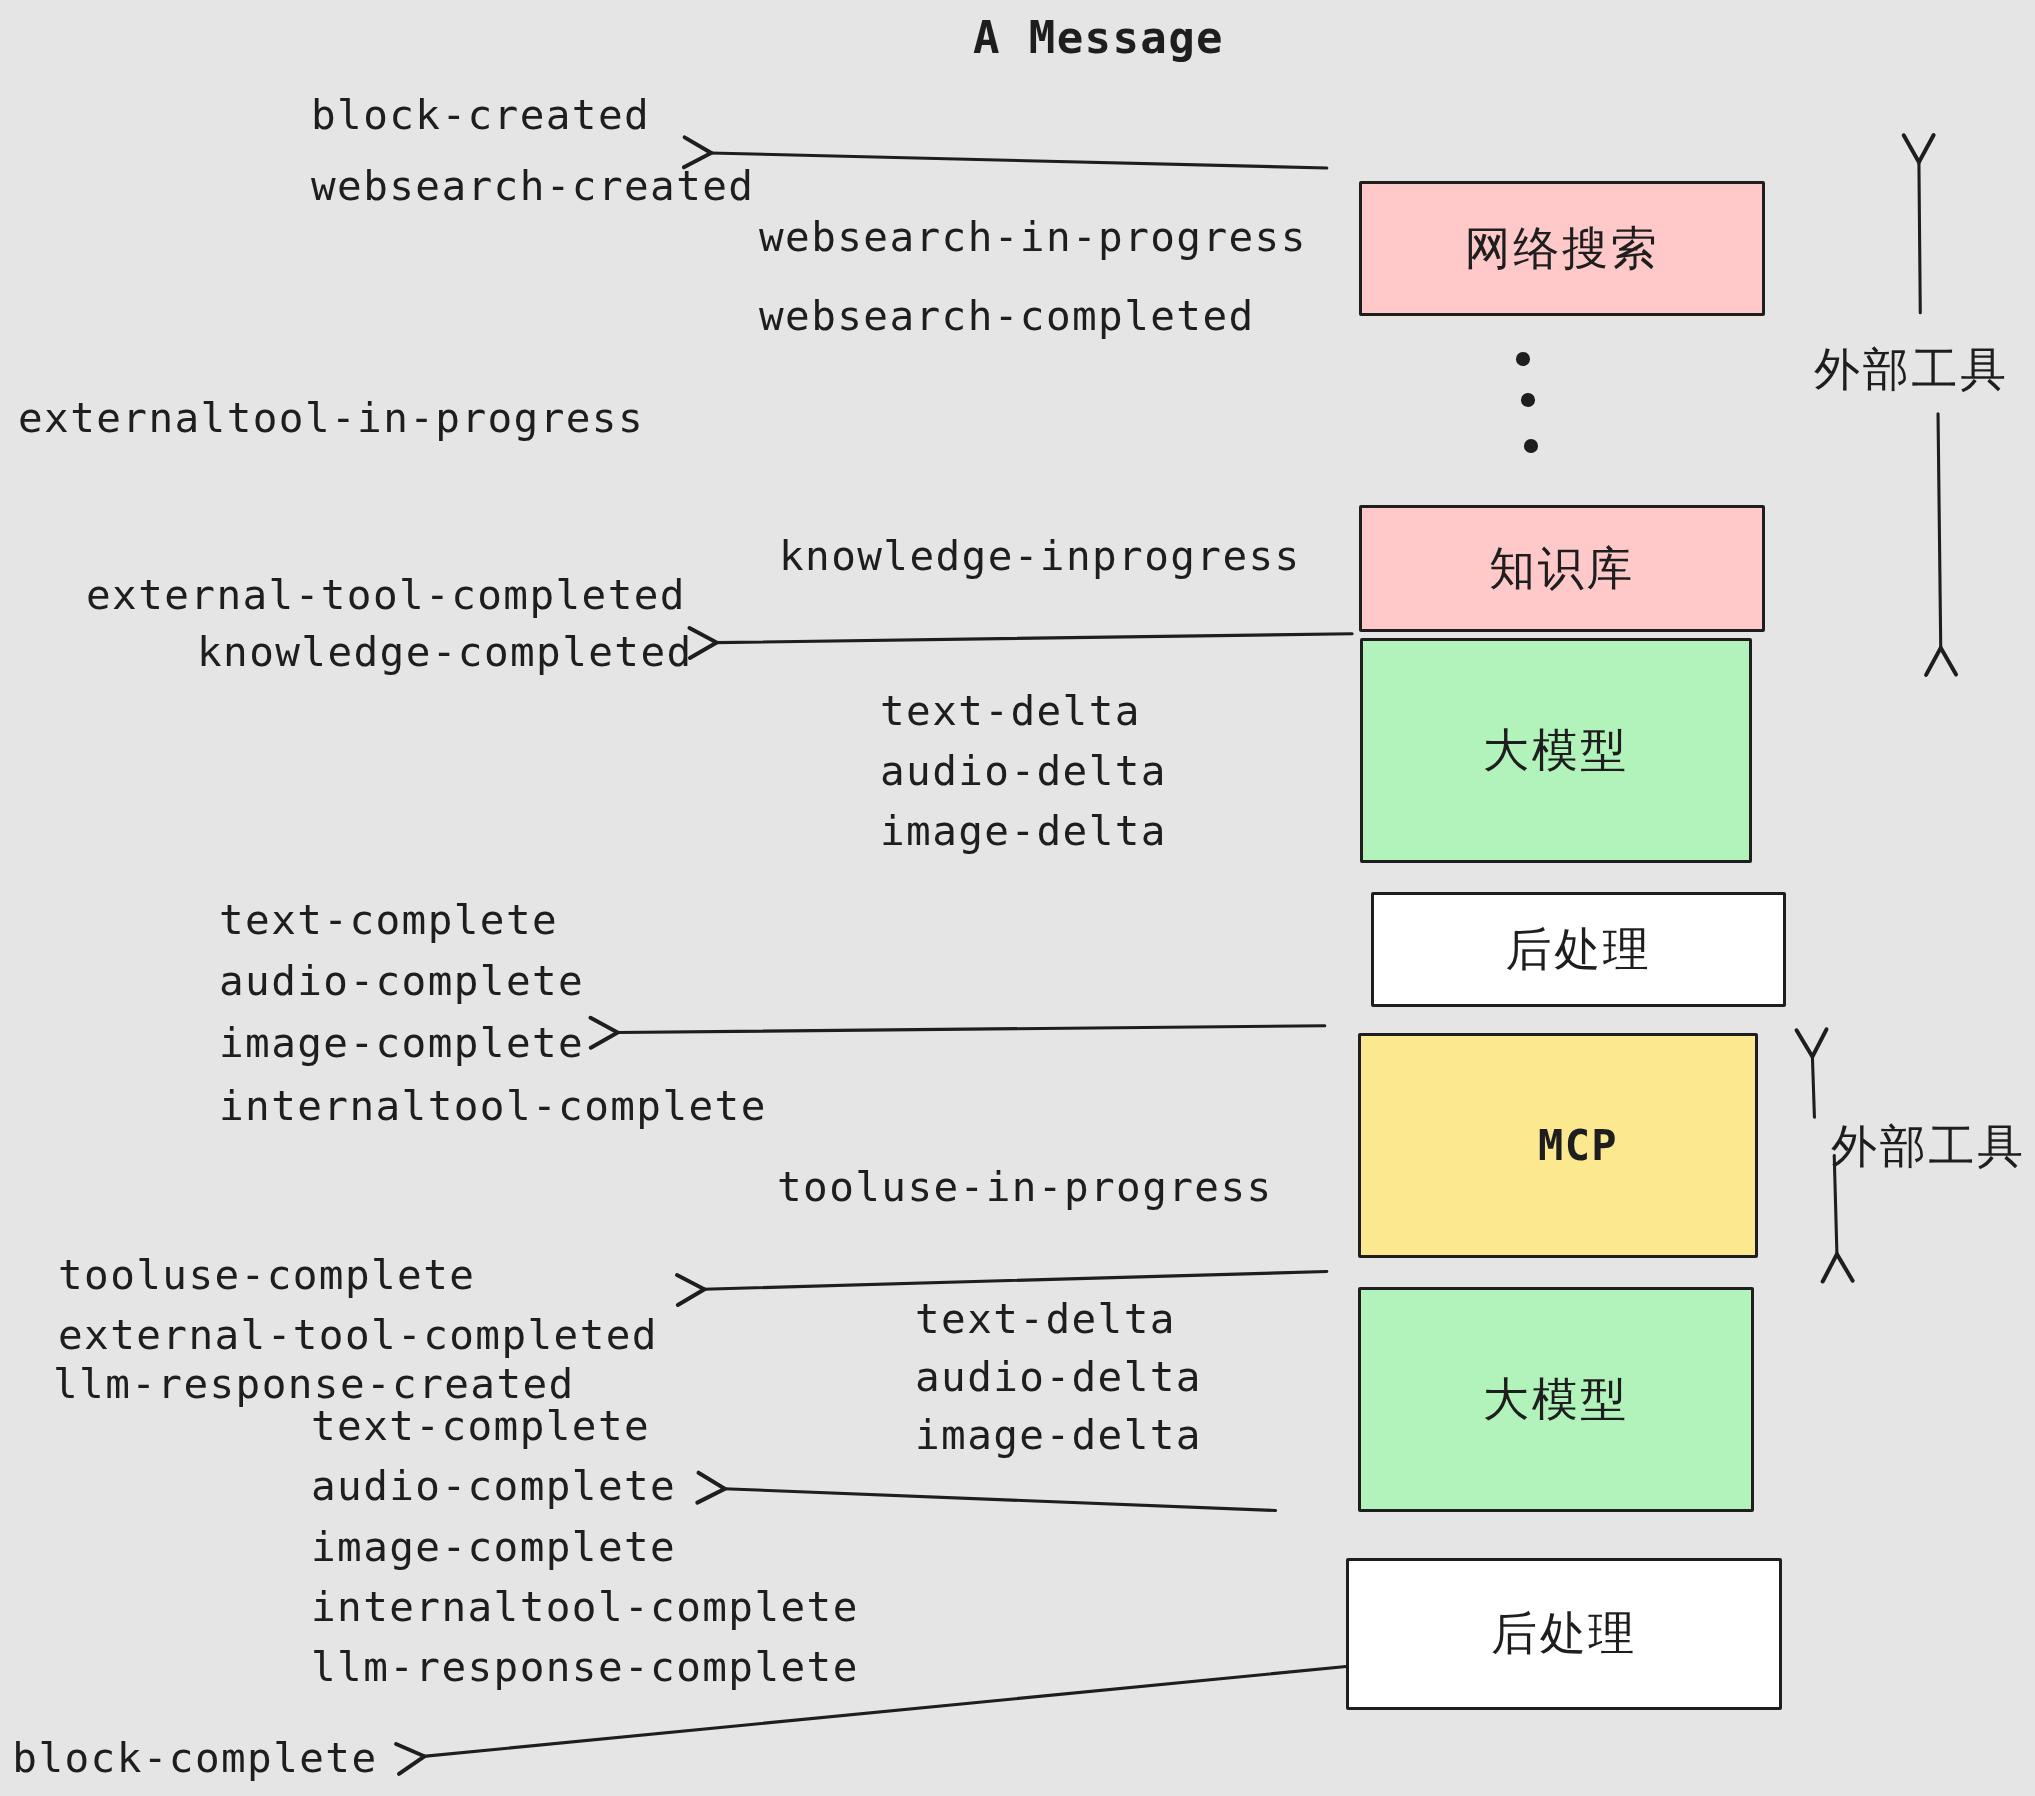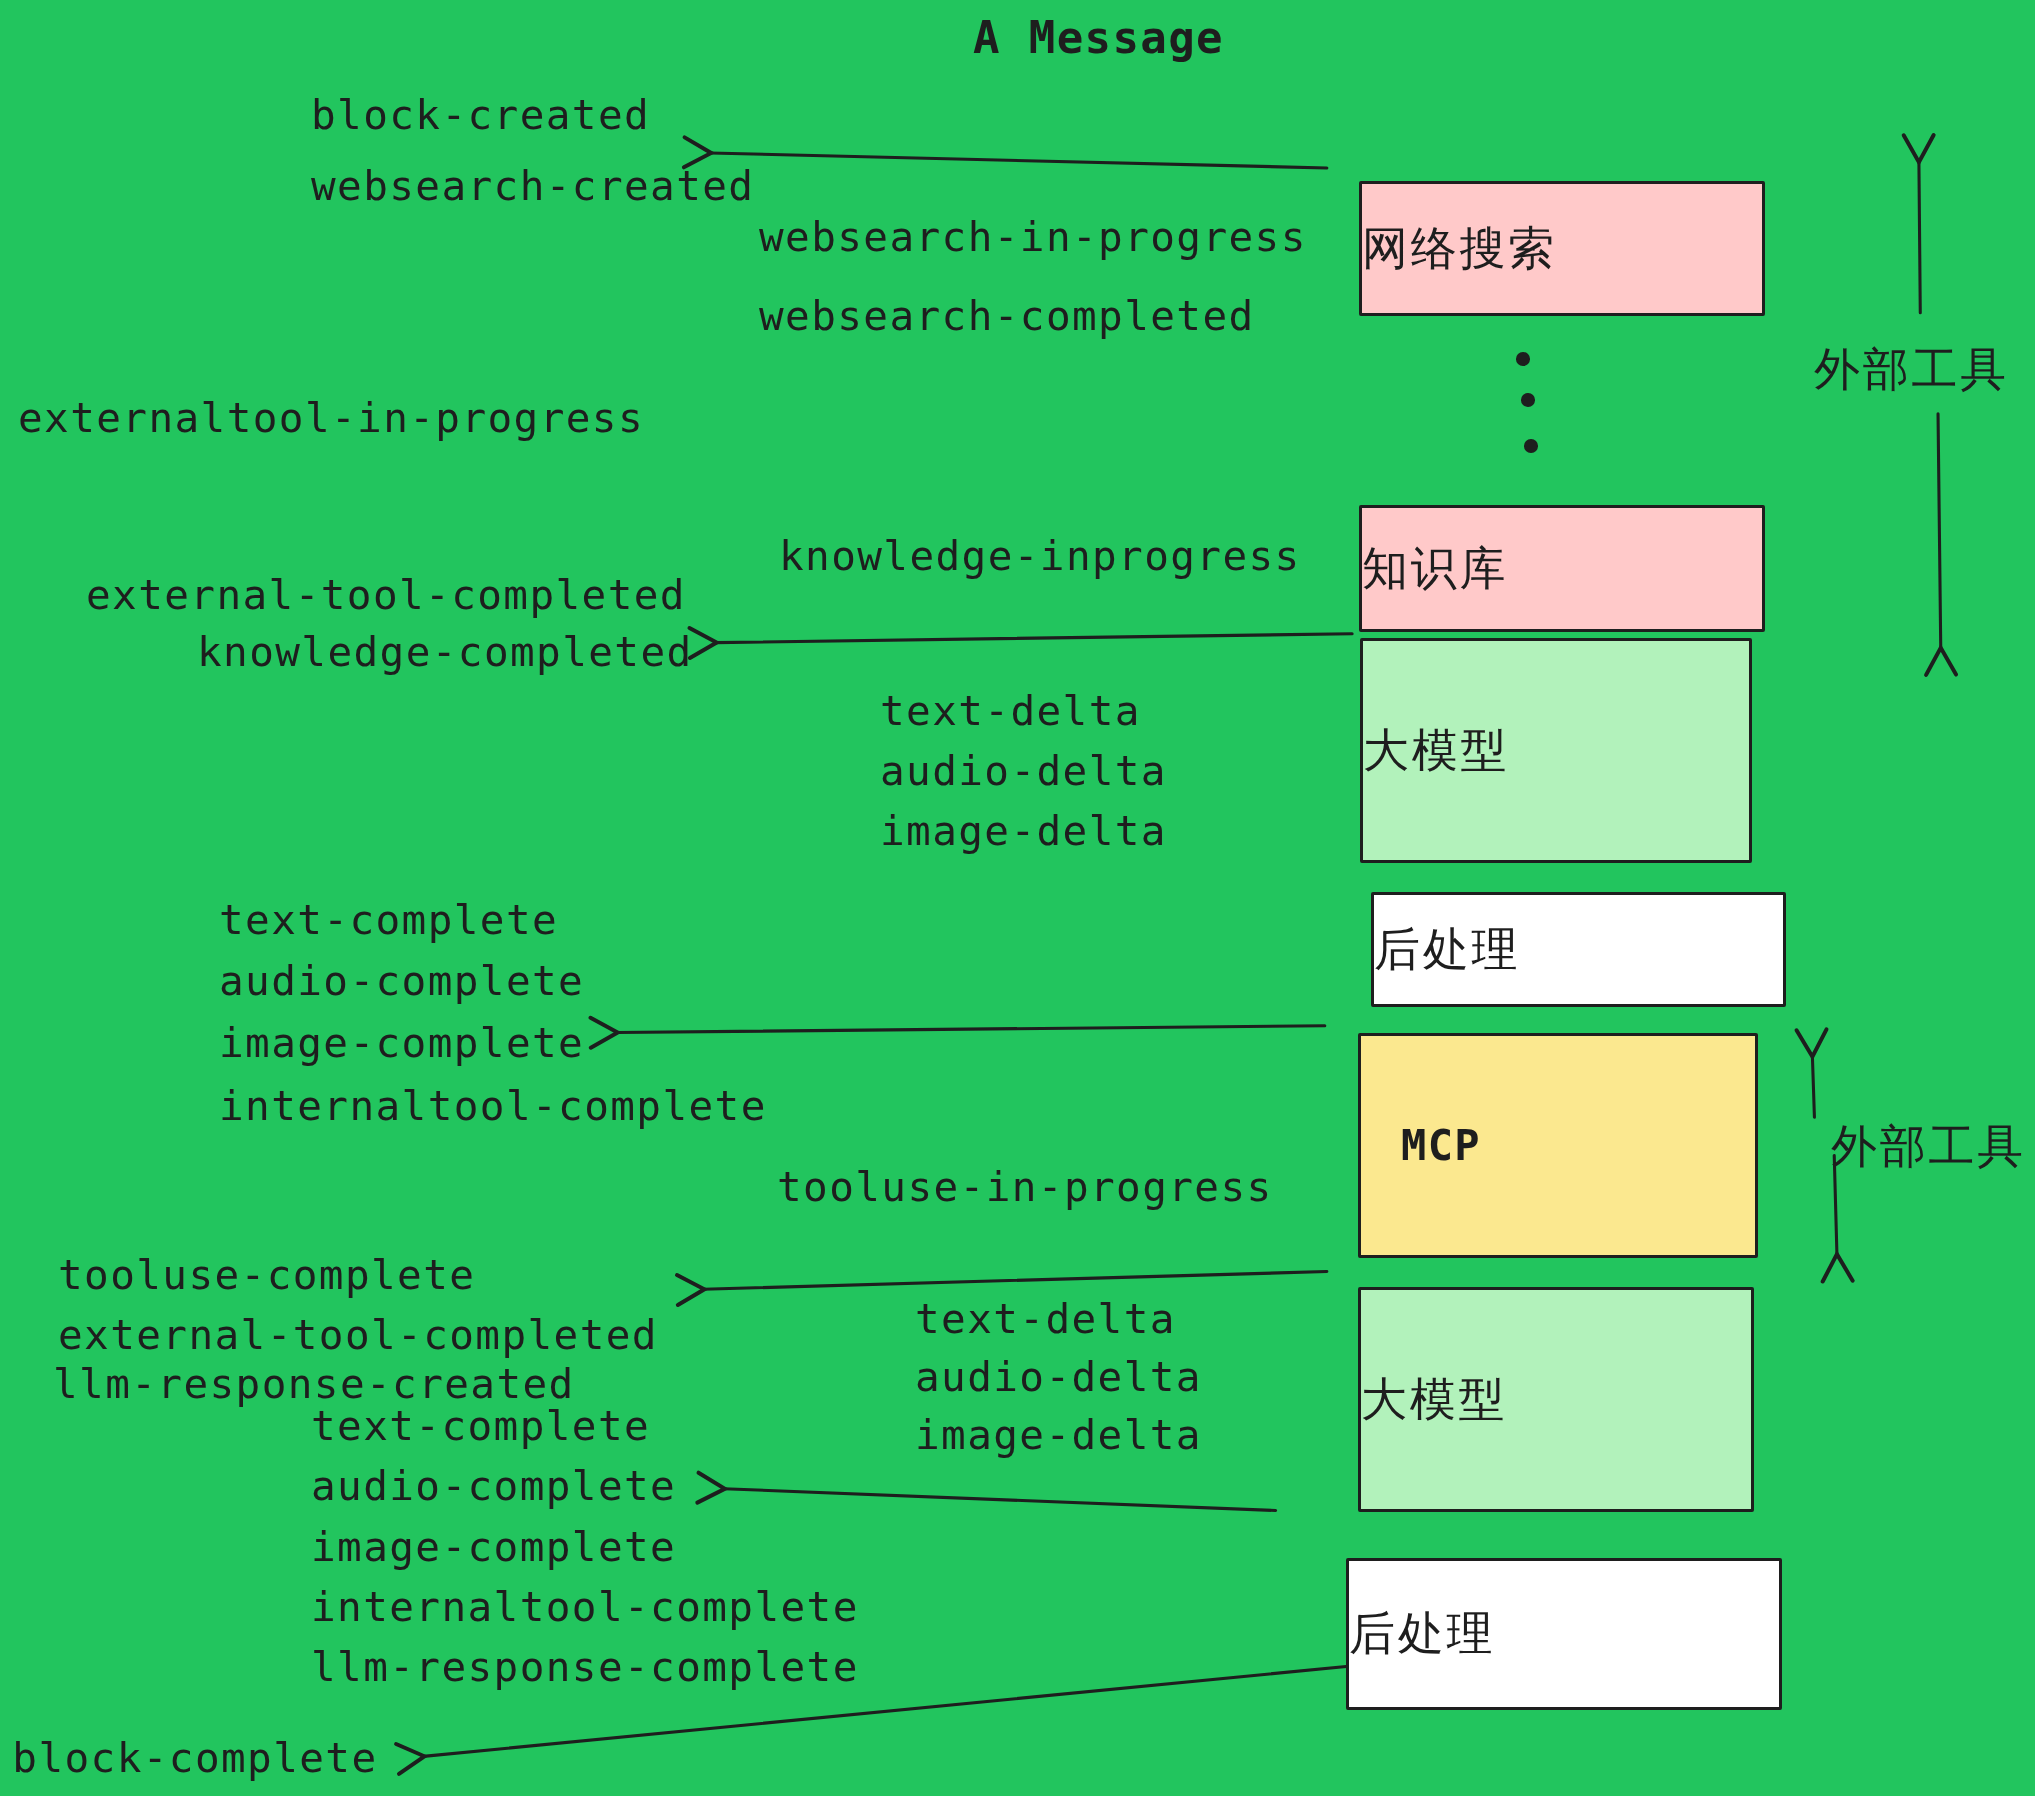--- a/index.html
+++ b/index.html
@@ -1,20 +1,20 @@
 <!DOCTYPE html>
 <html style="font-size:11px"><head>
 <meta charset="utf-8">
 <style>
   html,body{margin:0;padding:0;background:#ffffff;}
   #stage{
     position:relative;
     width:2035px;
     height:1796px;
-    background:#22c55e;
+    background:#e5e5e5;
     font-family:"DejaVu Sans Mono", monospace;
     color:#1e1e1e;
     overflow:hidden;
   }
   #arrow-layer{position:absolute;left:0;top:0;width:2035px;height:1796px;}
   .title{
     position:absolute;
     font-size:44px;
     letter-spacing:1.4px;
     white-space:nowrap;
@@ -26,20 +26,21 @@
     letter-spacing:1.4px;
     white-space:nowrap;
     line-height:1.05;
   }
   .box{
     position:absolute;
     border:3.4px solid #1e1e1e;
     border-radius:2px;
     display:flex;
     align-items:center;
+    justify-content:center;
     font-family:"DejaVu Sans", "Liberation Sans", sans-serif;
     font-size:46px;
     box-sizing:border-box;
     letter-spacing:2.7px;
   }
   .box.mono{
     font-family:"DejaVu Sans Mono", monospace;
     font-size:42px;
     font-weight:bold;
     letter-spacing:1.4px;

